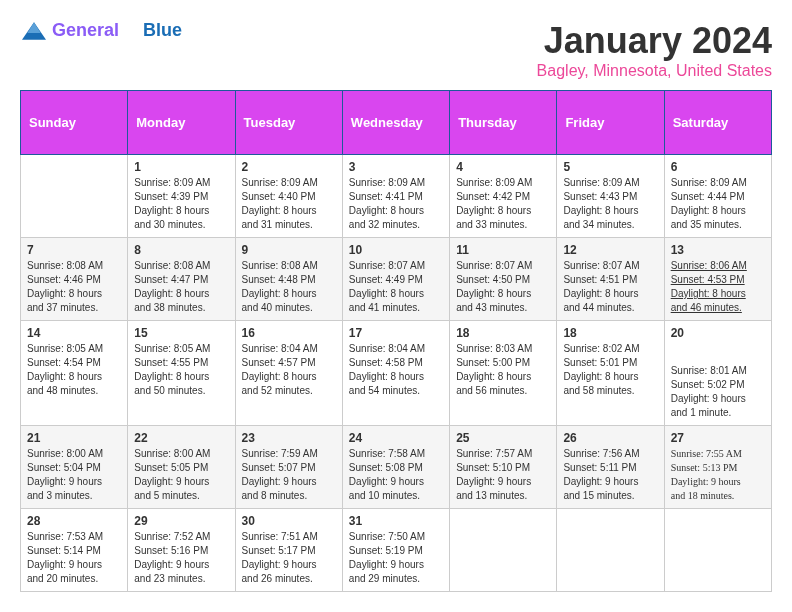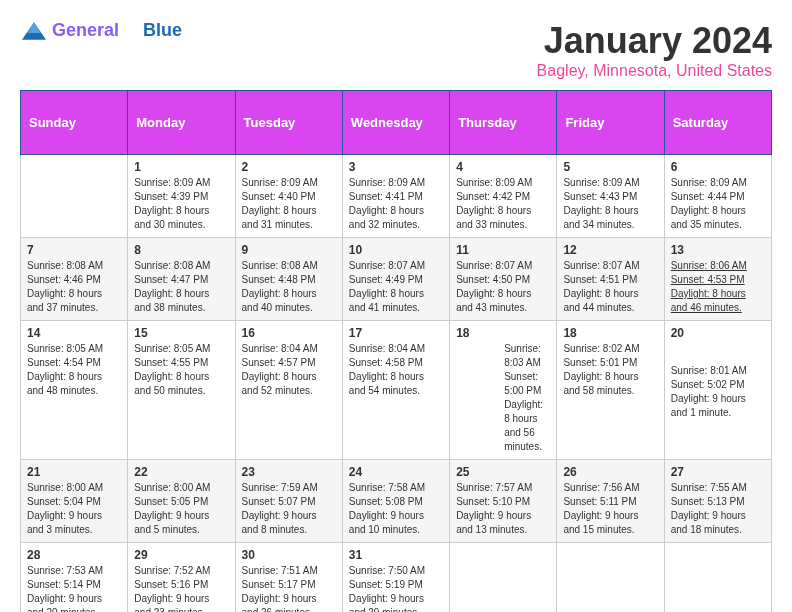--- a/index.html
+++ b/index.html
@@ -231,21 +231,21 @@
         </td>
         <td>
           <span class="day-number">17</span>
           <div class="day-info" style="white-space: pre-line;">Sunrise: 8:04 AM
 Sunset: 4:58 PM
 Daylight: 8 hours
 and 54 minutes.</div>
         </td>
         <td>
           <span class="day-number">18</span>
-          <div class="day-info" style="white-space: pre-line; margin-left: 48px;">Sunrise: 8:03 AM
+          <div class="day-info" style="white-space: pre-line;">Sunrise: 8:03 AM
 Sunset: 5:00 PM
 Daylight: 8 hours
 and 56 minutes.</div>
         </td>
         <td>
           <span class="day-number">18</span>
           <div class="day-info" style="white-space: pre-line;">Sunrise: 8:02 AM
 Sunset: 5:01 PM
 Daylight: 8 hours
 and 58 minutes.</div>
@@ -296,21 +296,21 @@
         </td>
         <td>
           <span class="day-number">26</span>
           <div class="day-info" style="white-space: pre-line;">Sunrise: 7:56 AM
 Sunset: 5:11 PM
 Daylight: 9 hours
 and 15 minutes.</div>
         </td>
         <td>
           <span class="day-number">27</span>
-          <div class="day-info" style="white-space: pre-line;">Sunrise: 7:55 AM
+          <div class="day-info" style="white-space: pre-line; font-family: Liberation Serif, serif;">Sunrise: 7:55 AM
 Sunset: 5:13 PM
 Daylight: 9 hours
 and 18 minutes.</div>
         </td>
       </tr>
       <tr>
         <td>
           <span class="day-number">28</span>
           <div class="day-info" style="white-space: pre-line;">Sunrise: 7:53 AM
 Sunset: 5:14 PM

